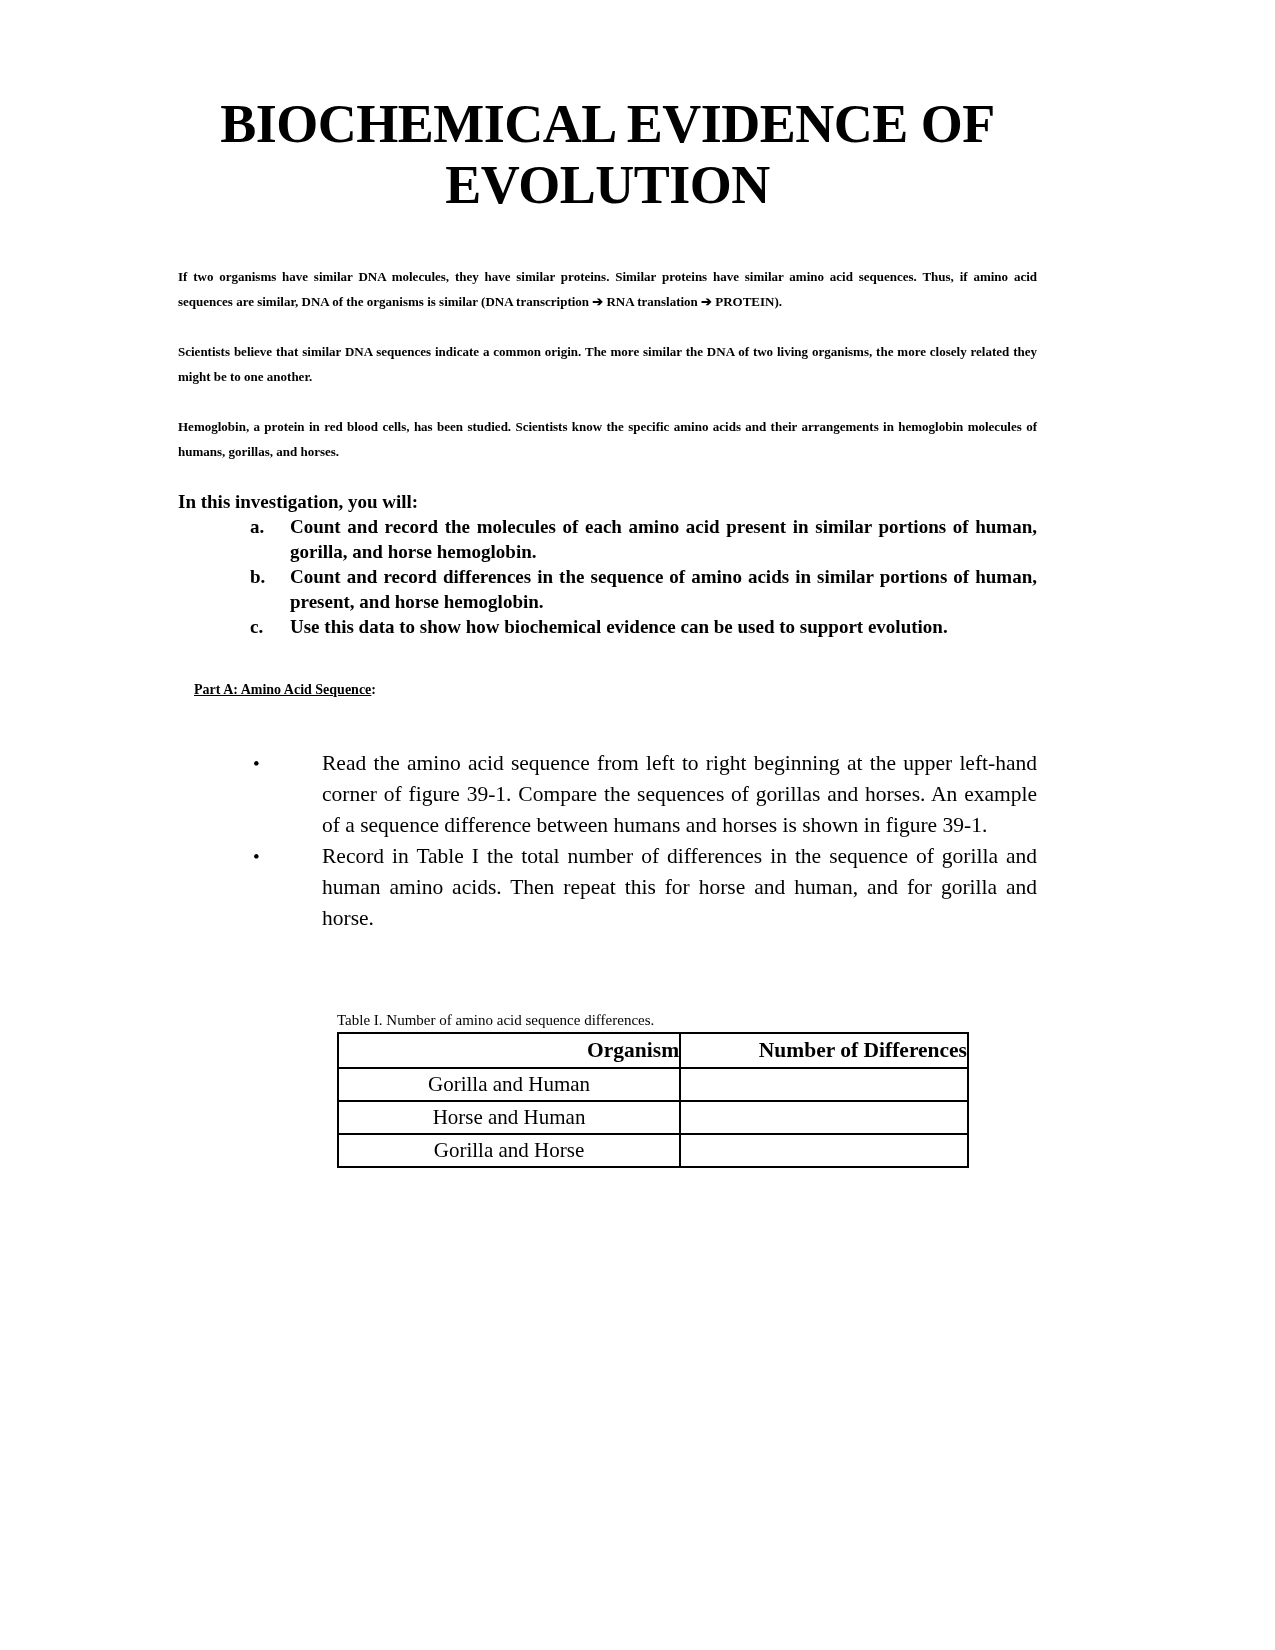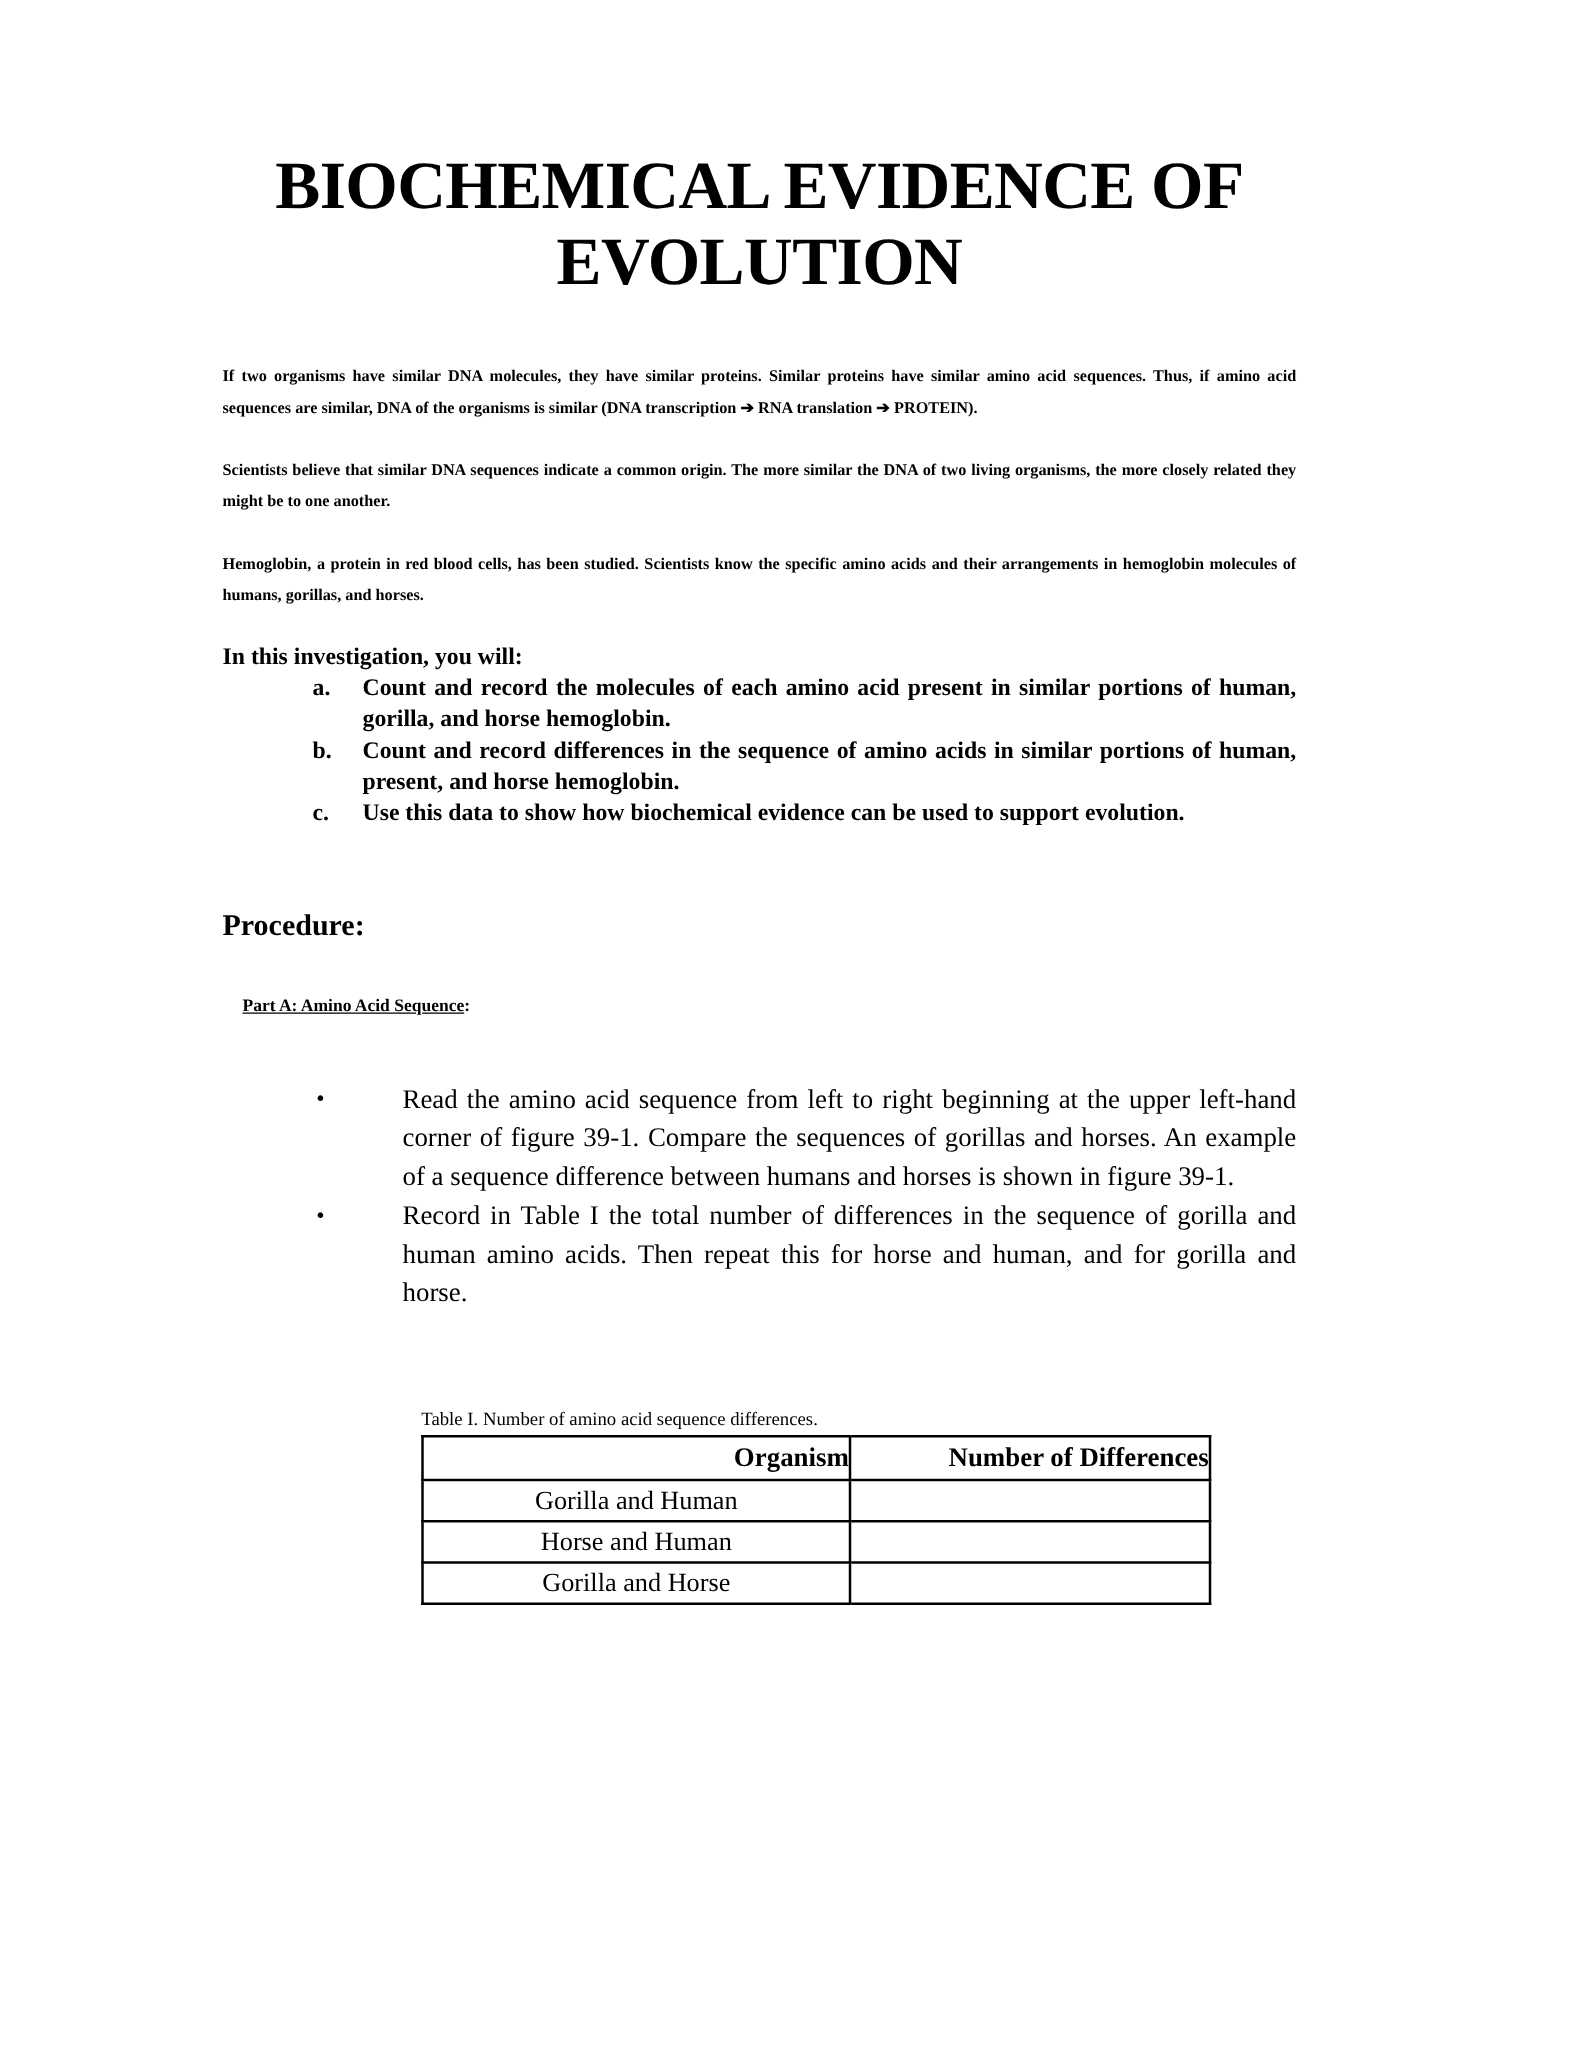--- a/index.html
+++ b/index.html
@@ -4,21 +4,21 @@
 <style>
   html,body { margin:0; padding:0; background:#e8e8e8; }
   .page {
     position:relative;
     width:1275px; height:1650px;
     margin:0 auto;
     background:#ffffff;
     color:#000000;
     font-family:"Liberation Serif", serif;
     box-sizing:border-box;
-    padding:118px 238px 0 178px;
+    padding:94px 238px 0 178px;
     overflow:hidden;
   }
   
   .doc-title {
     margin:0 0 48px 0;
     text-align:center;
     font-weight:bold;
     font-size:54px;
     line-height:61px;
     letter-spacing:-0.5px;
@@ -127,21 +127,20 @@
     <div class="abc-item">
       <span class="abc-label">b.</span>
       <span class="abc-text">Count and record differences in the sequence of amino acids in similar portions of human, present, and horse hemoglobin.</span>
     </div>
     <div class="abc-item">
       <span class="abc-label">c.</span>
       <span class="abc-text">Use this data to show how biochemical evidence can be used to support evolution.</span>
     </div>
   </div>
 
-  <h2 class="procedure-heading">Procedure:</h2>
 
   <h3 class="part-heading"><span class="u">Part A: Amino Acid Sequence</span><span>:</span></h3>
 
   <div class="bullet-list">
     <div class="bullet-item">
       <span class="bullet-marker">•</span>
       <span class="bullet-text">Read the amino acid sequence from left to right beginning at the upper left-hand corner of figure 39-1.  Compare the sequences of gorillas and horses. An example of a sequence difference between humans and horses is shown in figure 39-1.</span>
     </div>
     <div class="bullet-item">
       <span class="bullet-marker">•</span>

